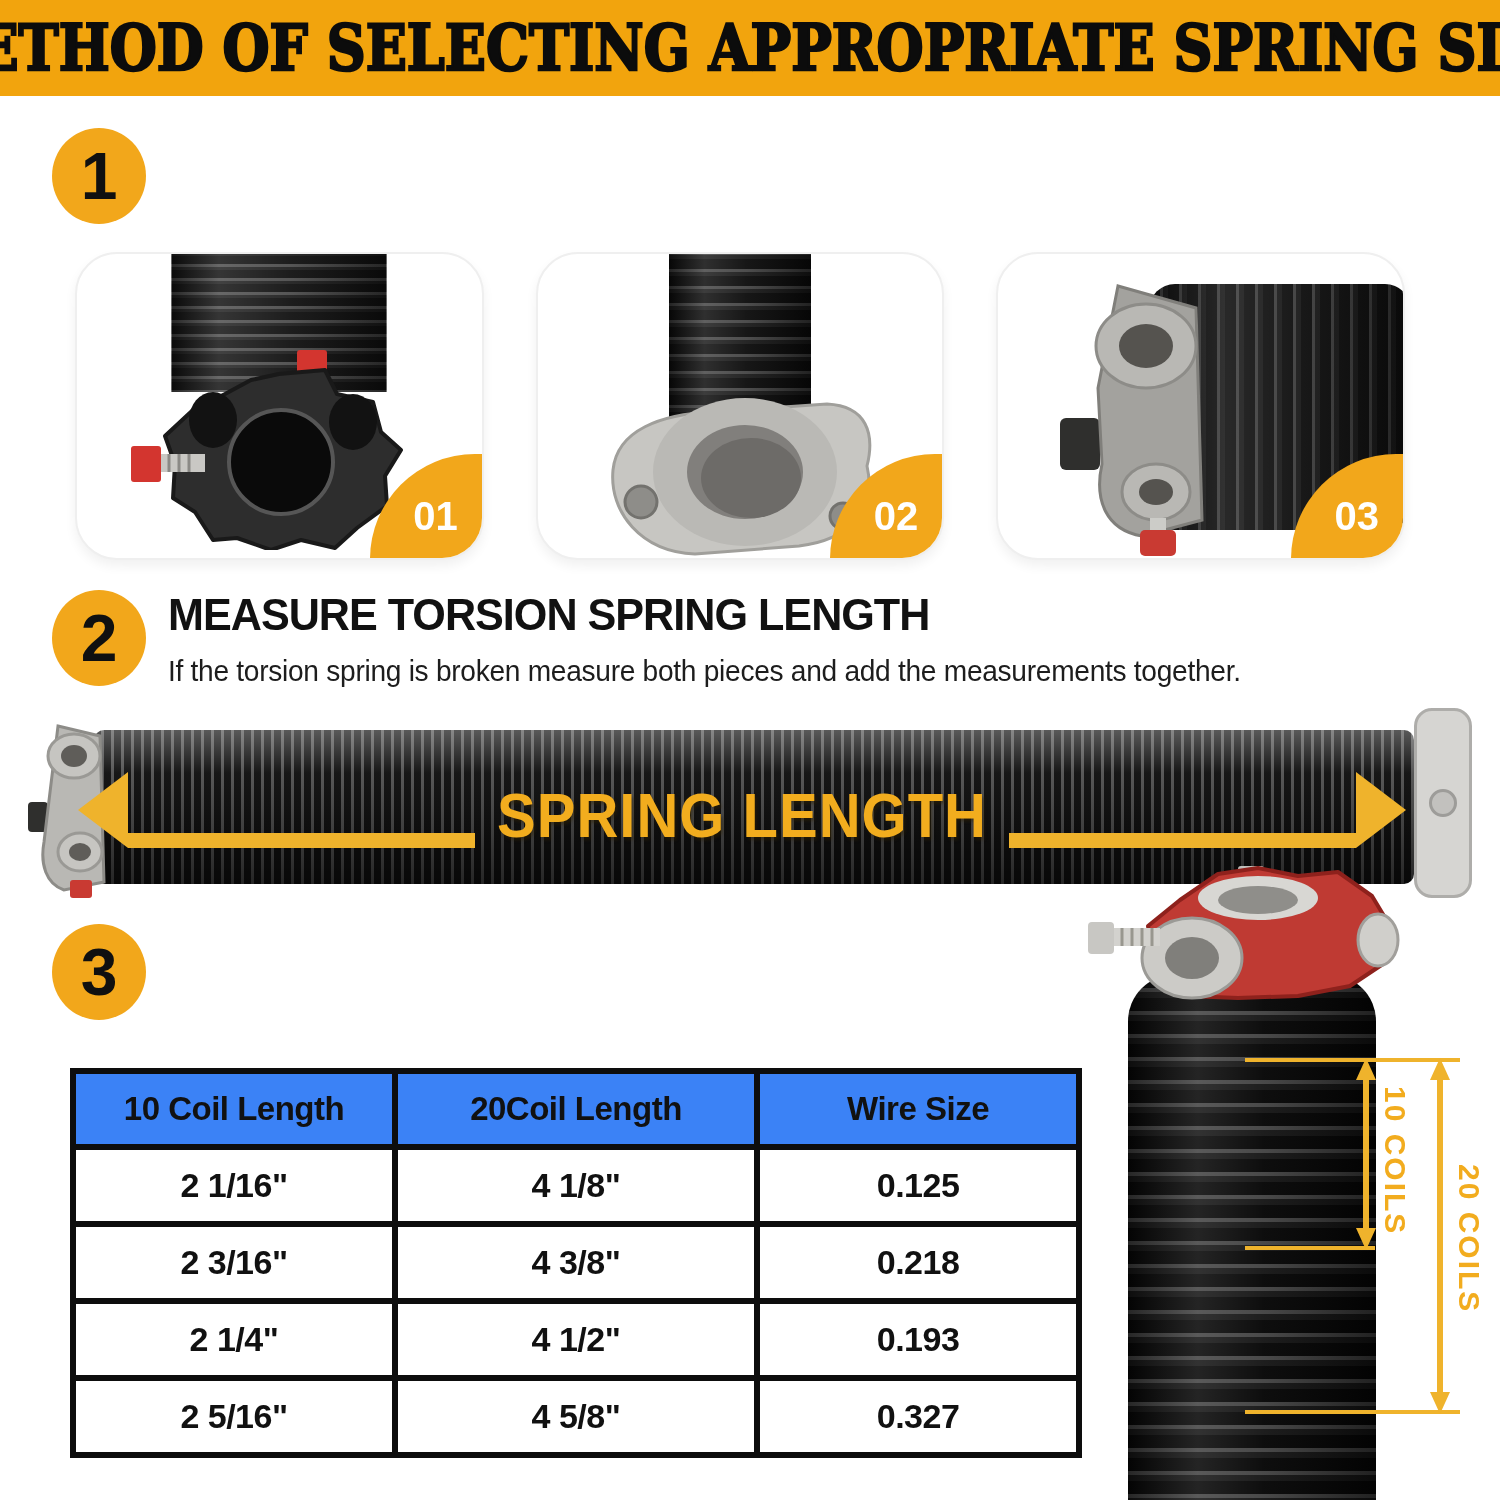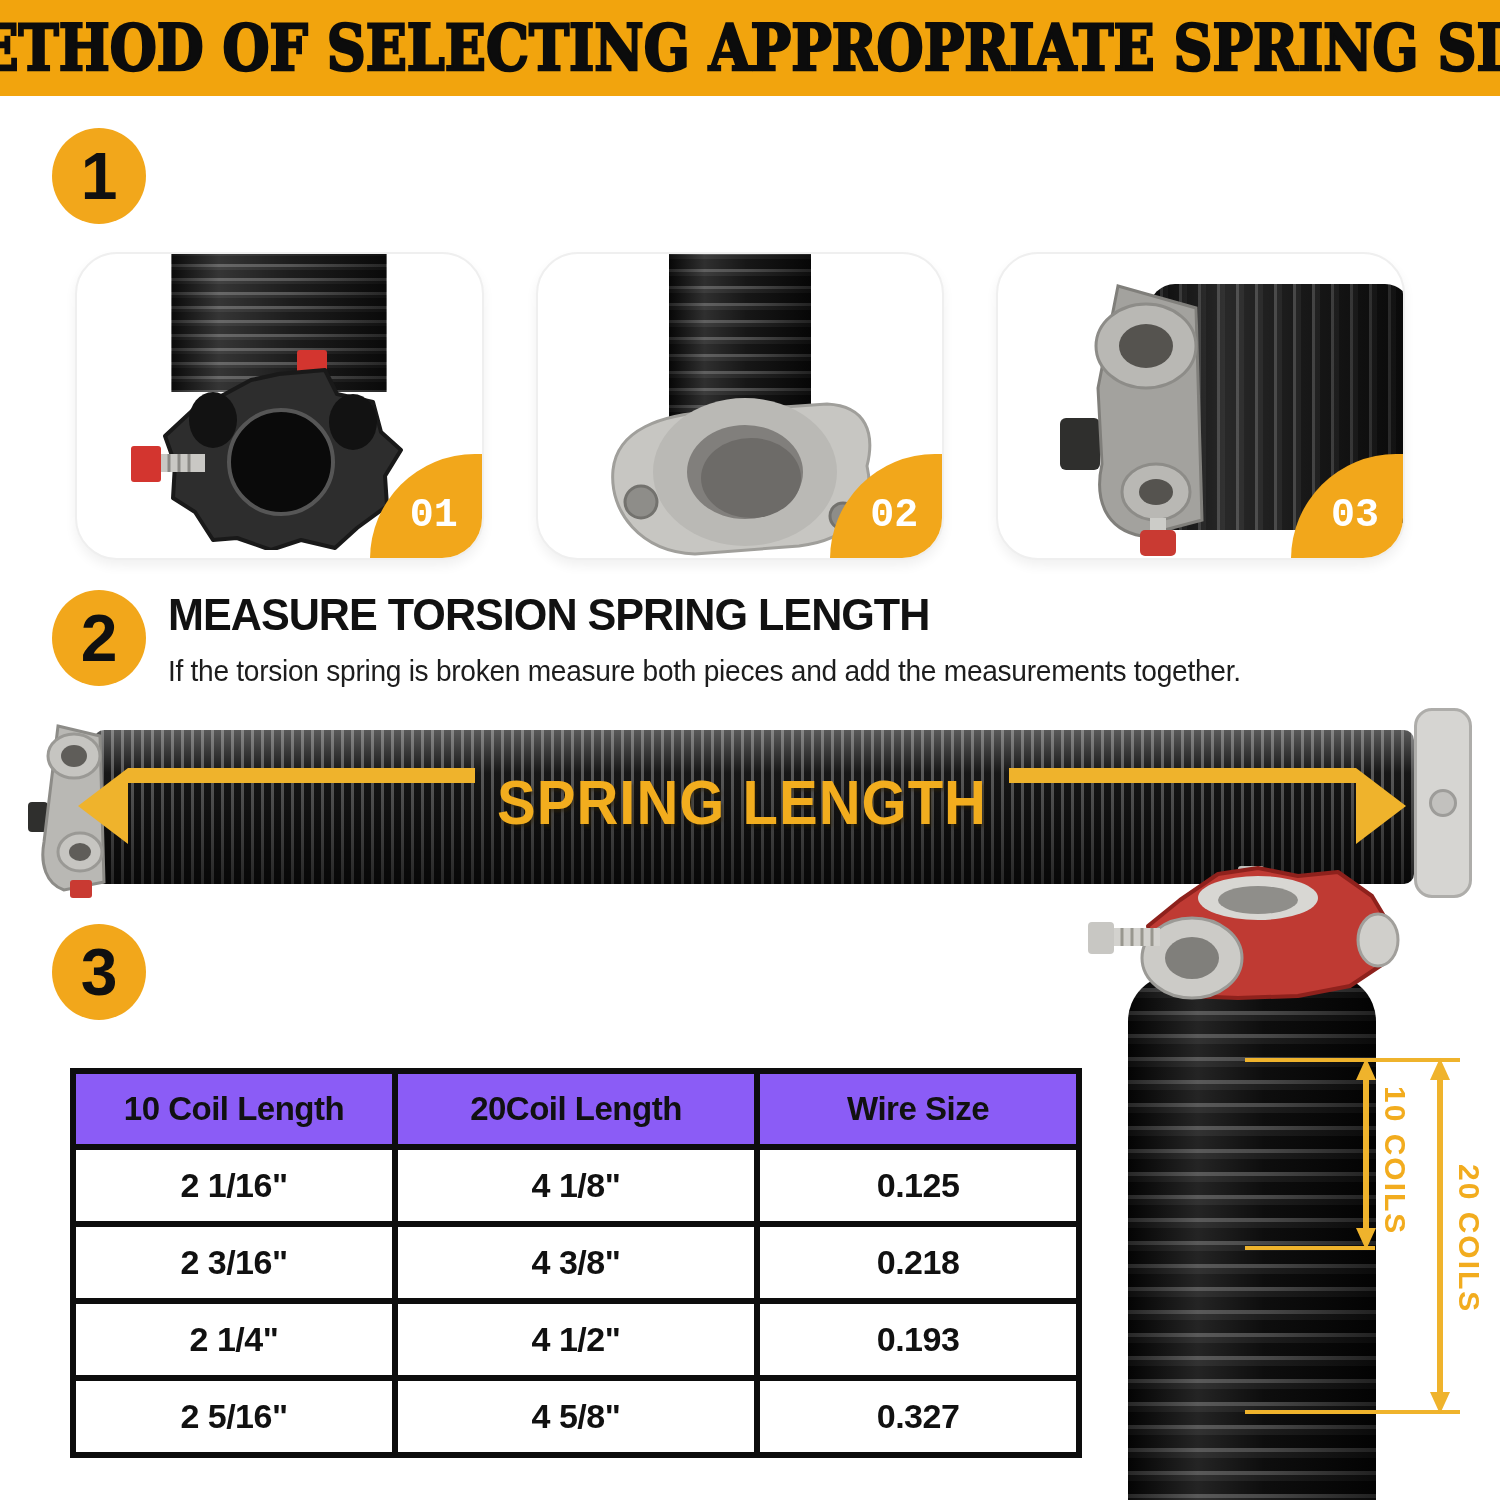--- a/index.html
+++ b/index.html
@@ -35,21 +35,21 @@
   .step-3 .step-circle{margin-top:36px;}
   .step-3 .step-text p{max-width:980px;}
 
   
   .cards{position:absolute;left:75px;right:95px;top:252px;height:308px;display:flex;gap:52px;}
   .card{position:relative;flex:1 1 0;margin:0;background:#fff;border:2px solid #efefef;border-radius:42px;
         overflow:hidden;box-shadow:0 6px 12px rgba(0,0,0,.06);}
   .photo{position:absolute;inset:0;}
   .badge{position:absolute;right:-2px;bottom:-2px;width:114px;height:106px;background:var(--accent-orange);
          border-radius:105px 0 0 0;display:flex;align-items:flex-end;justify-content:flex-end;
-         padding:0 26px 24px 0;box-sizing:border-box;font-family:Liberation Mono, monospace;}
+         padding:0 26px 24px 0;box-sizing:border-box;}
   .badge span{color:var(--badge-text);font-size:40px;font-weight:700;line-height:1;}
 
   
   .coil-v{ 
     background:
       linear-gradient(90deg, rgba(0,0,0,.50) 0%, rgba(255,255,255,.14) 22%, rgba(255,255,255,.04) 55%, rgba(0,0,0,.52) 100%),
       repeating-linear-gradient(180deg,#141414 0 8px,#4f4f4f 8px 11px,#232323 11px 14px);
   }
   .coil-h{ 
     background:
@@ -70,32 +70,32 @@
   .c3-cone{position:absolute;left:56px;top:14px;}
 
   
   .sl-wrap{position:absolute;left:28px;top:722px;width:1444px;height:170px;}
   .sl-body{position:absolute;left:66px;right:58px;top:8px;height:154px;border-radius:10px;}
   .sl-cone{position:absolute;left:0;top:-8px;}
   .sl-flange{position:absolute;right:0;top:-14px;width:58px;height:190px;background:#d6d5d2;
              border:3px solid #aeadaa;border-radius:18px;box-sizing:border-box;}
   .sl-flange-hub{position:absolute;left:50%;top:50%;transform:translate(-50%,-50%);width:22px;height:22px;
                  border-radius:50%;background:#c2c1be;border:3px solid #9d9c99;}
-  .sl-arrow{position:absolute;left:50px;right:66px;top:46px;height:80px;display:flex;align-items:flex-start;}
+  .sl-arrow{position:absolute;left:50px;right:66px;top:46px;height:80px;display:flex;align-items:flex-end;}
   .ah{width:0;height:0;flex:0 0 auto;}
   .ah.left{border-top:38px solid transparent;border-bottom:38px solid transparent;border-right:50px solid var(--arrow-yellow);}
   .ah.right{border-top:38px solid transparent;border-bottom:38px solid transparent;border-left:50px solid var(--arrow-yellow);}
   .aline{flex:1 1 auto;height:15px;background:var(--arrow-yellow);}
   .sl-label{flex:0 0 auto;margin:0 22px;font-size:58px;font-weight:700;letter-spacing:1px;color:#F2AD1E;
             text-shadow:2px 3px 3px rgba(50,35,0,.45);transform:scaleY(1.08);white-space:nowrap;}
 
   
   .wire-table{position:absolute;left:70px;top:1068px;width:1012px;border-collapse:collapse;table-layout:fixed;}
   .wire-table th,.wire-table td{border:6px solid var(--table-border);text-align:center;padding:0;}
-  .wire-table th{background:#8b5cf6;color:#111;font-size:33px;font-weight:700;height:70px;letter-spacing:-0.5px;}
+  .wire-table th{background:#3b82f6;color:#111;font-size:33px;font-weight:700;height:70px;letter-spacing:-0.5px;}
   .wire-table td{background:#fff;color:#111;font-size:34px;font-weight:700;height:71px;letter-spacing:-0.5px;}
 
   
   .s3-coil{position:absolute;left:1128px;top:975px;width:248px;height:525px;border-radius:46px 46px 0 0;
     background:
       linear-gradient(90deg, rgba(0,0,0,.42) 0%, rgba(255,255,255,.12) 28%, rgba(255,255,255,.03) 55%, rgba(0,0,0,.5) 100%),
       repeating-linear-gradient(180deg,#060606 0 13px,#434343 13px 17px,#161616 17px 23px);}
   .s3-cone{position:absolute;left:1088px;top:866px;}
   .leader{position:absolute;height:4px;background:var(--arrow-yellow);}
   .leader.l1{left:1245px;top:1058px;width:215px;}

